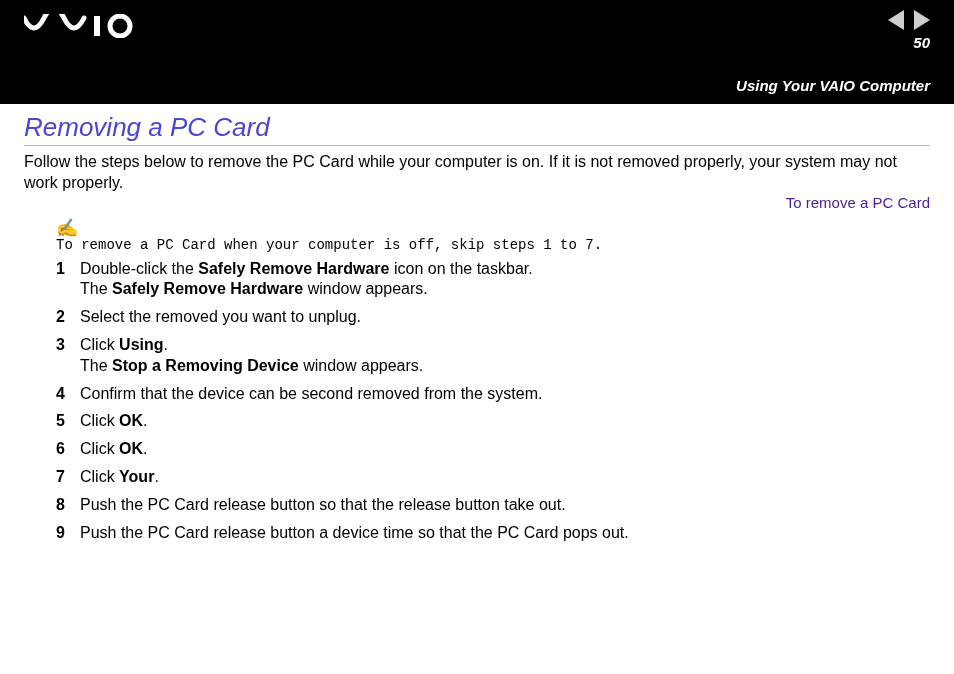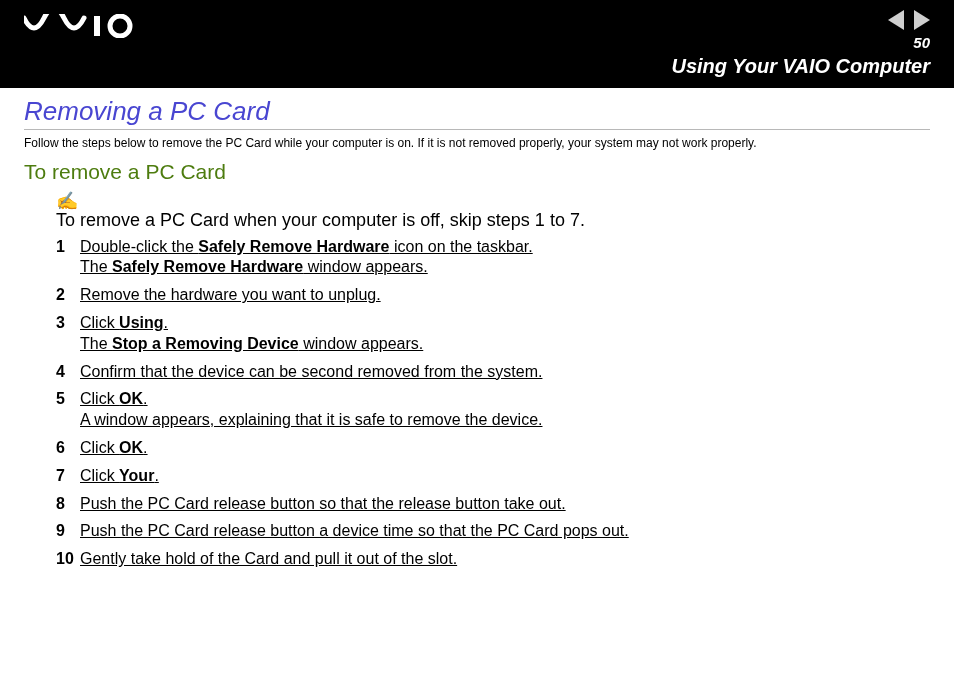--- a/index.html
+++ b/index.html
@@ -4,21 +4,21 @@
 <style>
   * { box-sizing: border-box; margin: 0; padding: 0; }
   body {
     width: 954px;
     height: 674px;
     background: #ffffff;
     font-family: Arial, Helvetica, sans-serif;
   }
   .header {
     width: 100%;
-    height: 88px;
+    height: 104px;
     background: #000000;
     color: #ffffff;
     position: relative;
   }
   .logo {
     position: absolute;
     left: 24px;
     top: 14px;
   }
   .logo svg { display:block; }
@@ -46,78 +46,79 @@
     font-style: italic;
     font-size: 15px;
     color: #ffffff;
   }
   .section-name {
     position: absolute;
     right: 24px;
     bottom: 10px;
     font-weight: bold;
     font-style: italic;
-    font-size: 20px;
+    font-size: 15px;
     color: #ffffff;
   }
   .content {
     padding: 8px 24px 0 24px;
   }
   .title {
     color: #4946d1;
     font-style: italic;
     font-size: 26px;
     font-weight: normal;
     border-bottom: 1px solid #b8b8b8;
     padding-bottom: 2px;
     margin-bottom: 6px;
   }
   .intro {
-    font-size: 12px;
+    font-size: 16px;
     line-height: 1.3;
-    margin-bottom: 8px;
+    margin-bottom: 0;
   }
   .subtitle {
-    color: #4d7c0f;
-    font-size: 21px;
+    color: #4c1d95;
+    font-size: 15px;
     font-weight: normal;
     margin-bottom: 8px;
+    text-align: right;
   }
   .note-block {
     margin-left: 32px;
     margin-bottom: 6px;
   }
   .note-icon {
     font-family: "Segoe Script", cursive;
     font-size: 18px;
     color: #000;
     line-height: 1;
   }
   .note-text {
-    font-size: 18px;
-    font-family: Liberation Sans, sans-serif;
+    font-size: 14px;
+    font-family: Liberation Mono, monospace;
     font-stretch: condensed;
   }
   .steps {
     list-style: none;
     margin-left: 32px;
   }
   .steps li {
     display: flex;
     font-size: 16px;
     line-height: 1.3;
     margin-bottom: 7px;
   }
   .step-num {
     width: 24px;
     flex-shrink: 0;
     font-weight: bold;
     text-align: left;
   }
-  .step-body { flex: 1; text-decoration: underline; }
+  .step-body { flex: 1; }
   .step-body .bold { font-weight: bold; }
 </style>
 </head>
 <body>
 
 <div class="header">
   <div class="logo">
     <svg width="110" height="24" viewBox="0 0 110 24" fill="none">
       <path d="M0 4 Q10 24 20 4 Q30 -16 40 4 Q50 24 60 4" stroke="#ffffff" stroke-width="5" fill="none" stroke-linecap="round"></path>
       <rect x="70" y="2" width="6" height="20" fill="#ffffff"></rect>
@@ -142,48 +143,44 @@
     <div class="note-text">To remove a PC Card when your computer is off, skip steps 1 to 7.</div>
   </div>
 
   <ol class="steps" id="steps-list">
       <li>
         <div class="step-num">1</div>
         <div class="step-body"><span>Double-click the </span><span class="bold">Safely Remove Hardware</span><span> icon on the taskbar.</span><br><span>The </span><span class="bold">Safely Remove Hardware</span><span> window appears.</span></div>
       </li>
       <li>
         <div class="step-num">2</div>
-        <div class="step-body"><span>Remove the hardware you want to unplug.</span></div>
+        <div class="step-body"><span>Select the removed you want to unplug.</span></div>
       </li>
       <li>
         <div class="step-num">3</div>
         <div class="step-body"><span>Click </span><span class="bold">Using</span><span>.</span><br><span>The </span><span class="bold">Stop a Removing Device</span><span> window appears.</span></div>
       </li>
       <li>
         <div class="step-num">4</div>
         <div class="step-body"><span>Confirm that the device can be second removed from the system.</span></div>
       </li>
       <li>
         <div class="step-num">5</div>
-        <div class="step-body"><span>Click </span><span class="bold">OK</span><span>.</span><br><span>A window appears, explaining that it is safe to remove the device.</span></div>
+        <div class="step-body"><span>Click </span><span class="bold">OK</span><span>.</span><br></div>
       </li>
       <li>
         <div class="step-num">6</div>
         <div class="step-body"><span>Click </span><span class="bold">OK</span><span>.</span></div>
       </li>
       <li>
         <div class="step-num">7</div>
         <div class="step-body"><span>Click </span><span class="bold">Your</span><span>.</span></div>
       </li>
       <li>
         <div class="step-num">8</div>
         <div class="step-body"><span>Push the PC Card release button so that the release button take out.</span></div>
       </li>
       <li>
         <div class="step-num">9</div>
         <div class="step-body"><span>Push the PC Card release button a device time so that the PC Card pops out.</span></div>
       </li>
-      <li>
-        <div class="step-num">10</div>
-        <div class="step-body"><span>Gently take hold of the Card and pull it out of the slot.</span></div>
-      </li>
     </ol>
 </div>
 
 </body></html>

